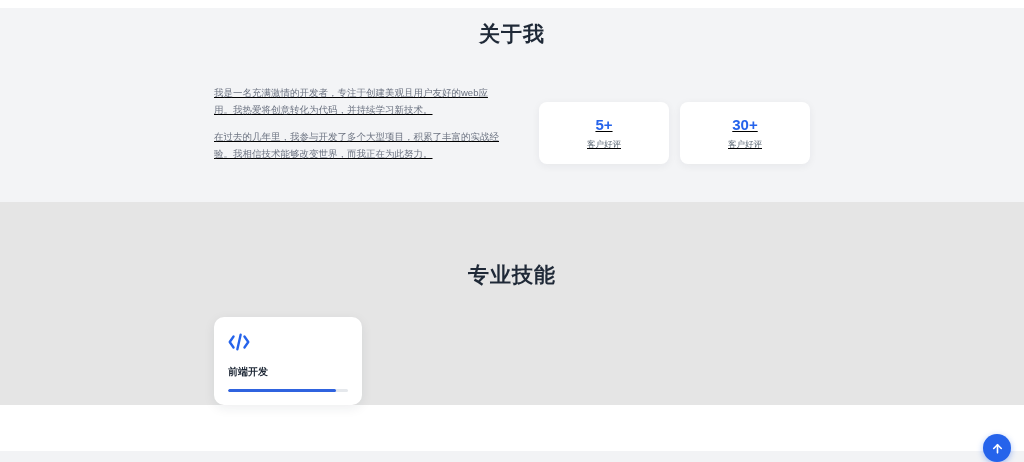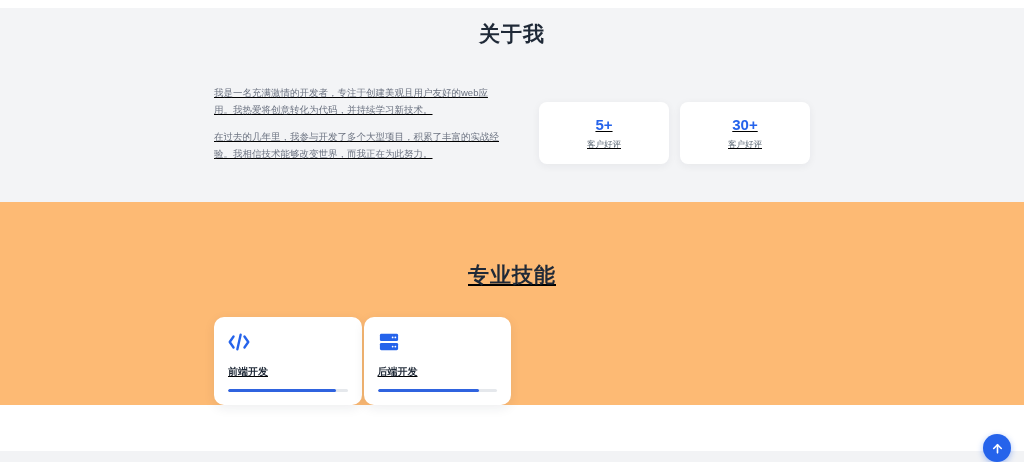--- a/index.html
+++ b/index.html
@@ -66,23 +66,22 @@
     line-height: 19px;
   }
   .stat-label {
     font-size: 8.5px;
     color: #5f6b77;
     margin-top: 5px;
   }
 
   
   .skills-section {
-    background: #fdba74;
+    background: #e5e5e5;
     padding-top: 58px;
-    text-decoration: underline;
   }
   .skills-grid {
     width: 596px;
     margin: 27px auto 0;
     display: grid;
     grid-template-columns: repeat(4, 1fr);
     gap: 2px;
   }
   .skill-card {
     background: #ffffff;
@@ -178,36 +177,20 @@
           <polyline points="18,5 22.2,11 18,17"></polyline>
           <line x1="13.8" y1="3" x2="10.2" y2="19"></line>
         </svg>
       </span>
       <div class="skill-name">前端开发</div>
       <div class="skill-bar-track">
         <div class="skill-bar-fill" style="width: 90%;"></div>
       </div>
     </div>
 
-    <div class="skill-card">
-      <span class="skill-icon">
-        <svg width="22" height="20" viewBox="0 0 24 22" fill="#2563eb">
-          <rect x="2" y="2" width="20" height="8" rx="1.6"></rect>
-          <rect x="2" y="12" width="20" height="8" rx="1.6"></rect>
-          <circle cx="16" cy="6" r="1" fill="#ffffff"></circle>
-          <circle cx="19" cy="6" r="1" fill="#ffffff"></circle>
-          <circle cx="16" cy="16" r="1" fill="#ffffff"></circle>
-          <circle cx="19" cy="16" r="1" fill="#ffffff"></circle>
-        </svg>
-      </span>
-      <div class="skill-name">后端开发</div>
-      <div class="skill-bar-track">
-        <div class="skill-bar-fill" style="width: 85%;"></div>
-      </div>
-    </div>
 
 
 
   </div>
 </section>
 
 <div class="footer-strip"></div>
 
 <button class="back-to-top">
   <span style="display:flex;">

